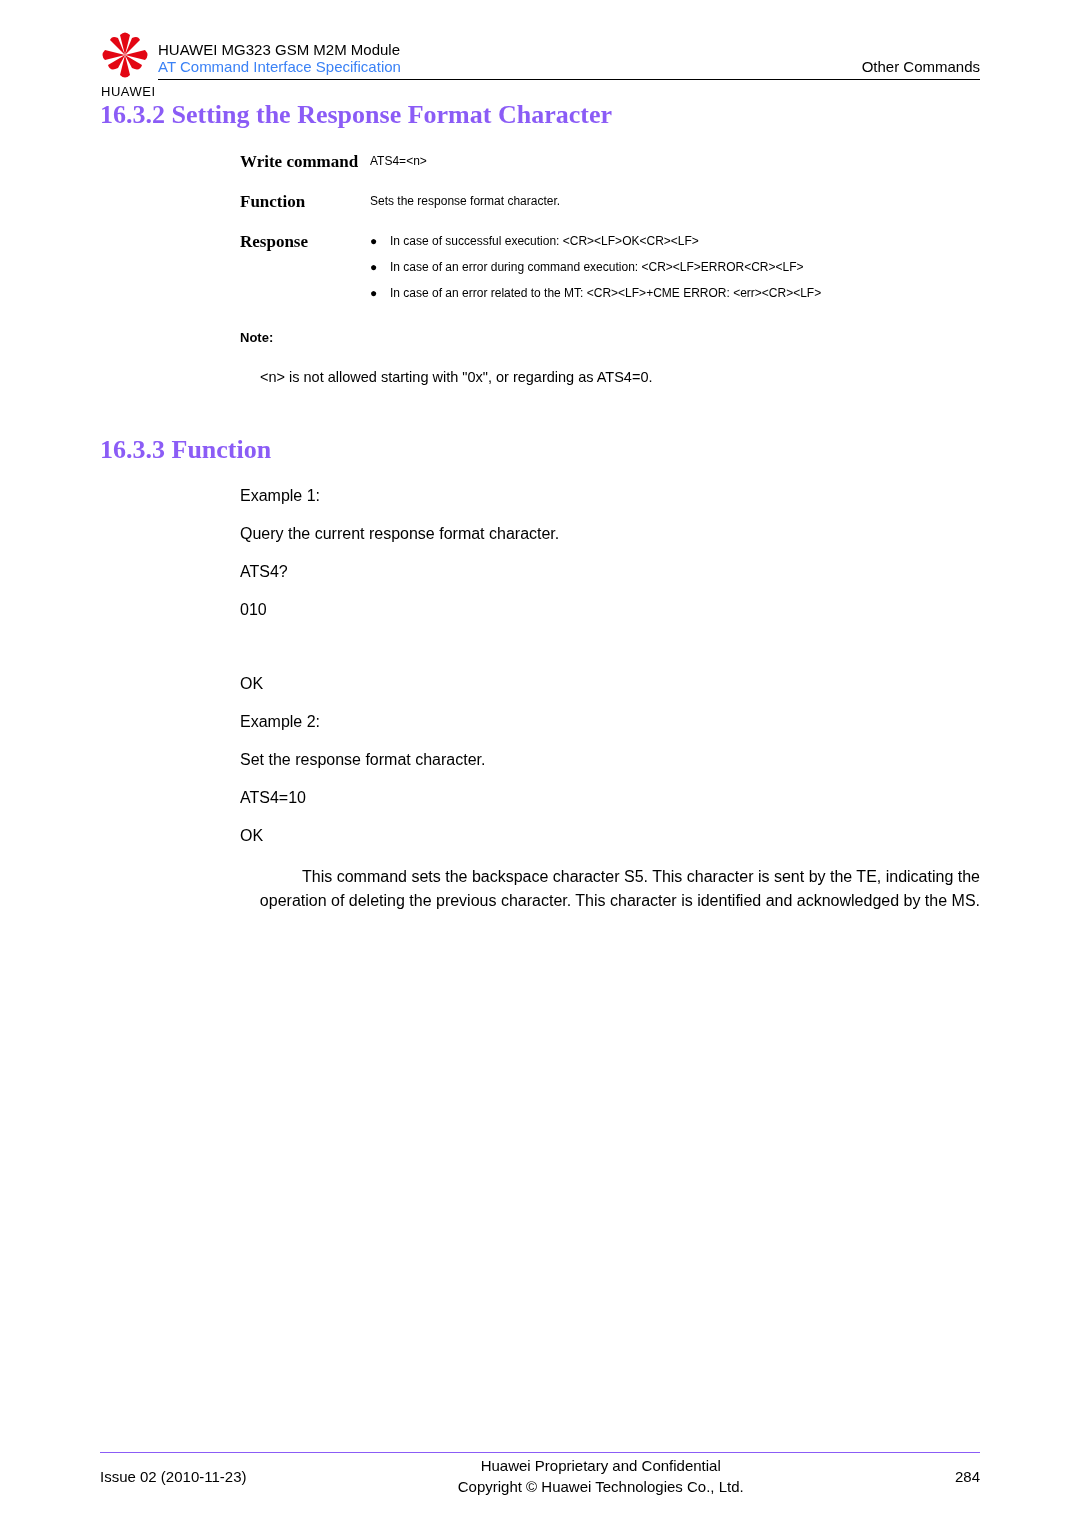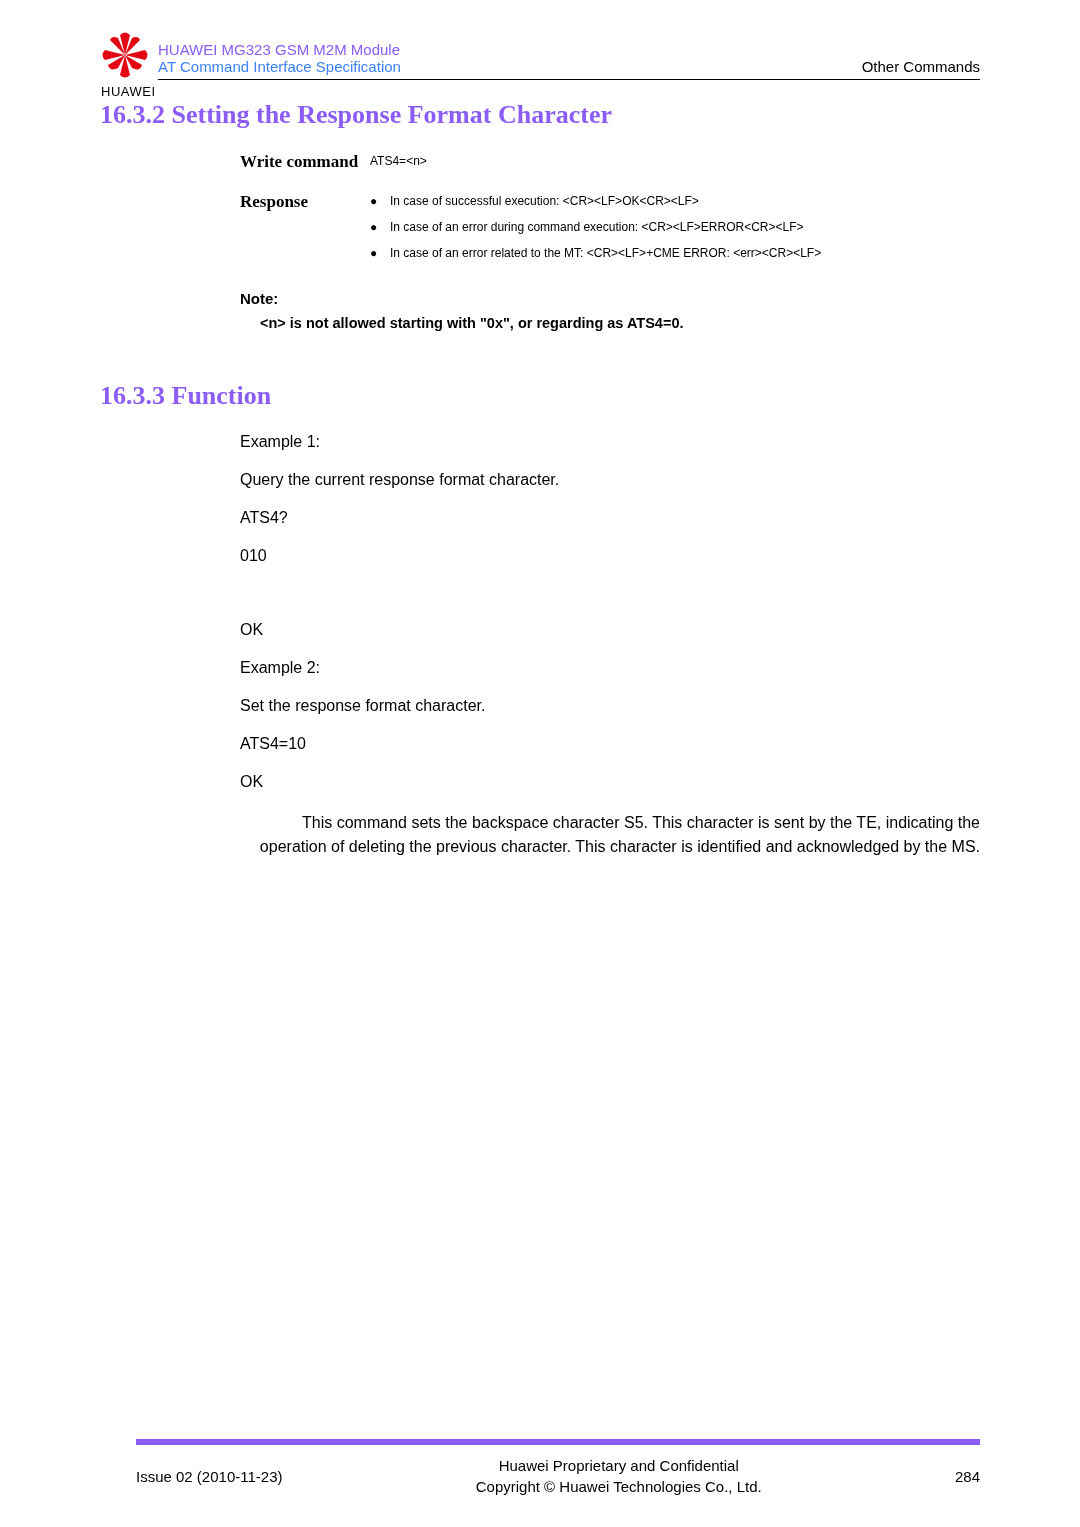--- a/index.html
+++ b/index.html
@@ -16,54 +16,53 @@
       align-items: flex-end;
       padding: 30px 100px 0 100px;
     }
     .logo {
       width: 50px;
       height: 50px;
       position: relative;
       margin-right: 8px;
     }
     .header-text { flex: 1; }
-    .header-line1 { font-size: 15px; color: #8b5cf6; }
+    .header-line1 { font-size: 15px; color: #000000; }
     .header-line2-row { display: flex; justify-content: space-between; align-items: baseline; border-bottom: 1.5px solid #000; padding-bottom: 4px; }
     .header-line2 { font-size: 15px; color: #3b82f6; }
     .header-right { font-size: 15px; color: #000; }
     .brand { font-size: 13px; color: #000; letter-spacing: 0.5px; margin-top: 2px; }
     .main { padding: 20px 100px 0 100px; }
     .h2 { font-family: "Book Antiqua", Palatino, serif; font-weight: bold; font-size: 26px; color: #8b5cf6; margin-bottom: 22px; }
     .cmd-table { margin-left: 140px; margin-bottom: 18px; }
     .cmd-row { display: flex; margin-bottom: 20px; }
     .cmd-label { font-family: "Times New Roman", serif; font-weight: bold; font-size: 17px; width: 130px; flex-shrink: 0; }
     .cmd-content { font-size: 12px; flex: 1; line-height: 1.5; }
     .bullet-list { }
     .bullet-item { display: flex; margin-bottom: 8px; }
     .bullet-dot { width: 20px; flex-shrink: 0; }
     .bullet-text { flex: 1; line-height: 1.5; }
     .note-block { margin-left: 140px; }
-    .note-label { font-weight: bold; font-size: 15px; margin-bottom: 8px; }
-    .note-text { font-size: 14.5px; margin-left: 20px; font-weight: bold; }
+    .note-label { font-weight: bold; font-size: 13px; margin-bottom: 24px; }
+    .note-text { font-size: 14.5px; margin-left: 20px; }
     .examples-block { margin-left: 140px; margin-top: 20px; }
     .example-line { font-size: 16px; margin-bottom: 20px; }
     .h1-section { font-family: "Book Antiqua", Palatino, serif; font-weight: bold; font-size: 30px; color: #c00000; margin-top: 30px; margin-bottom: 22px; }
     .section-para { margin-left: 140px; font-size: 16px; line-height: 1.5; text-align: right; }
     .footer {
       position: absolute;
       bottom: 30px;
       left: 100px;
       right: 100px;
-      border-top: 6px solid #8b5cf6;
-      padding-top: 10px;
+      border-top: 1px solid #8b5cf6;
+      padding-top: 2px;
       display: flex;
       justify-content: space-between;
       align-items: center;
       font-size: 15px;
-      margin-left: 36px;
     }
     .footer-center { text-align: center; line-height: 1.4; }
   </style>
 </head>
 <body>
 
 <div class="header">
   <div class="logo">
     <svg viewBox="0 0 50 50" width="50" height="50">
       <g fill="#e30613">
@@ -88,20 +87,24 @@
   </div>
 </div>
 
 <div class="main">
   <div class="h2">16.3.2 Setting the Response Format Character</div>
 
   <div class="cmd-table">
     <div class="cmd-row">
       <div class="cmd-label">Write command</div>
       <div class="cmd-content">ATS4=&lt;n&gt;</div>
+    </div>
+    <div class="cmd-row">
+      <div class="cmd-label">Function</div>
+      <div class="cmd-content">Sets the response format character.</div>
     </div>
     <div class="cmd-row">
       <div class="cmd-label">Response</div>
       <div class="cmd-content bullet-list">
         <div class="bullet-item">
           <div class="bullet-dot">●</div>
           <div class="bullet-text">In case of successful execution: &lt;CR&gt;&lt;LF&gt;OK&lt;CR&gt;&lt;LF&gt;</div>
         </div>
         <div class="bullet-item">
           <div class="bullet-dot">●</div>

